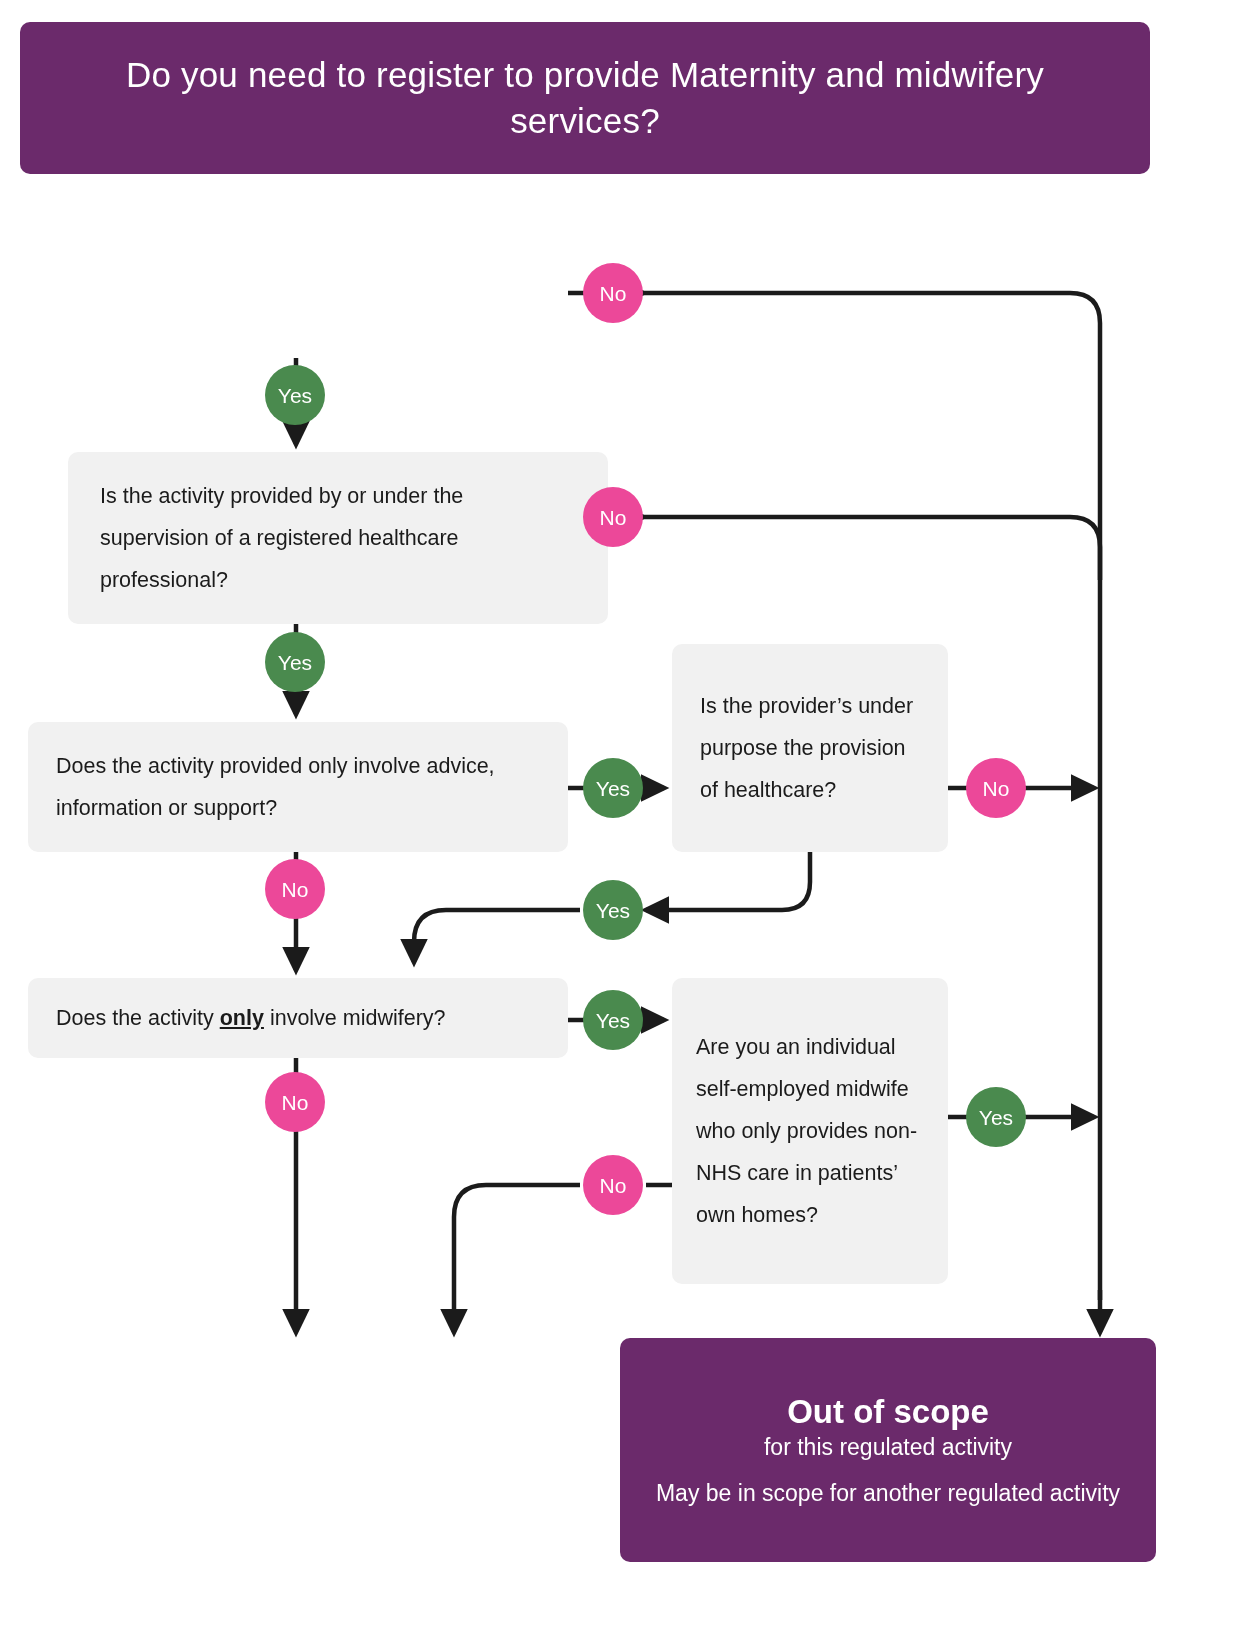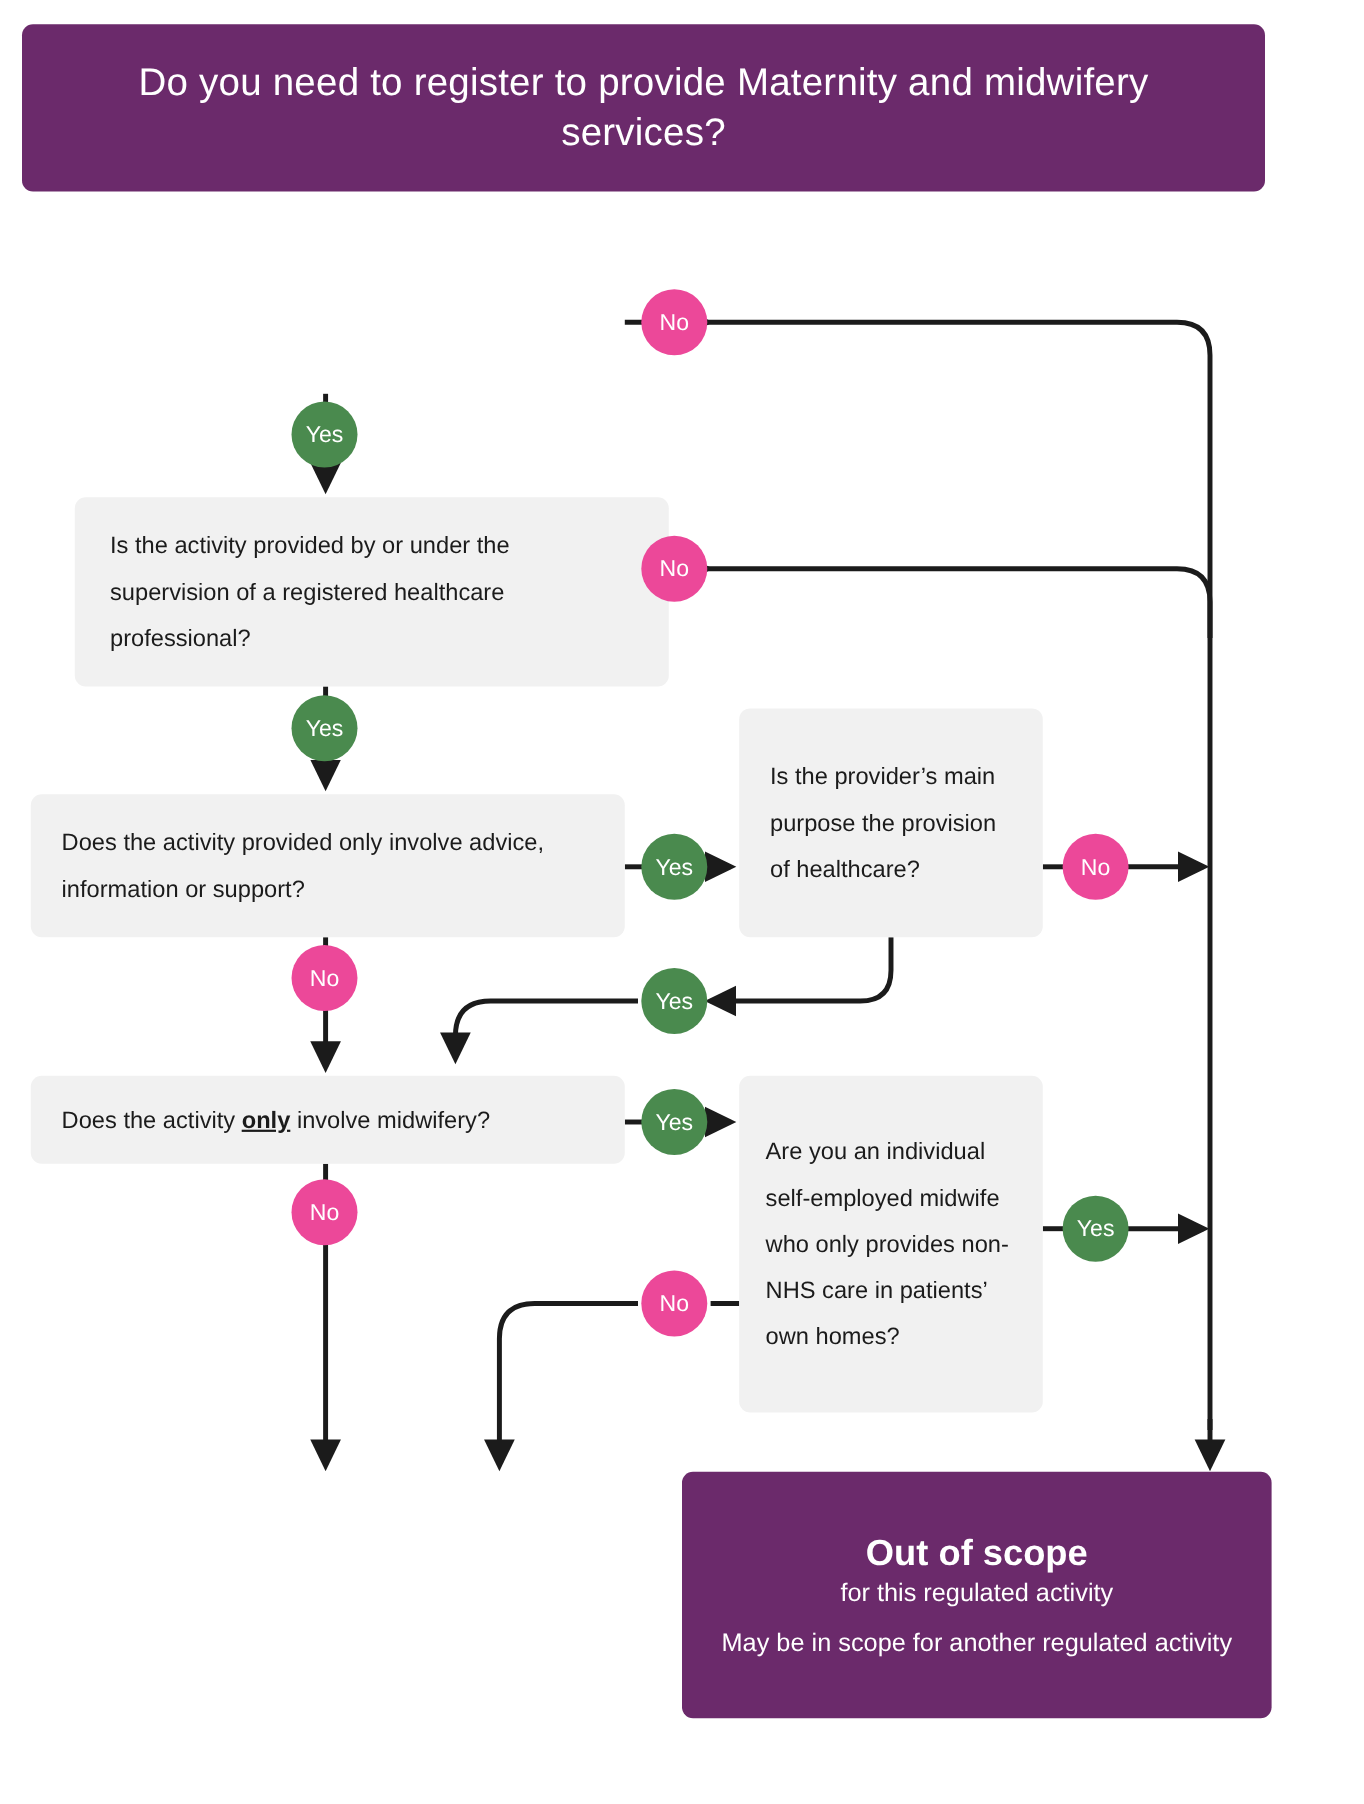--- a/index.html
+++ b/index.html
@@ -210,21 +210,21 @@
 
   <div class="qbox" id="q3">
     <div class="qtext">Does the activity provided only involve advice, information or support?</div>
   </div>
 
   <div class="qbox" id="q4">
     <div class="qtext"><span>Does the activity </span><b>only</b><span> involve midwifery?</span></div>
   </div>
 
   <div class="qbox" id="q5">
-    <div class="qtext">Is the provider’s main purpose the provision of healthcare?</div>
+    <div class="qtext">Is the provider’s under purpose the provision of healthcare?</div>
   </div>
 
   <div class="qbox" id="q6">
     <div class="qtext">Are you an individual self-employed midwife who only provides non-NHS care in patients’ own homes?</div>
   </div>
 
   <div class="badge no" id="b-q1-no">No</div>
   <div class="badge yes" id="b-q1-yes">Yes</div>
   <div class="badge no" id="b-q2-no">No</div>
   <div class="badge yes" id="b-q2-yes">Yes</div>

